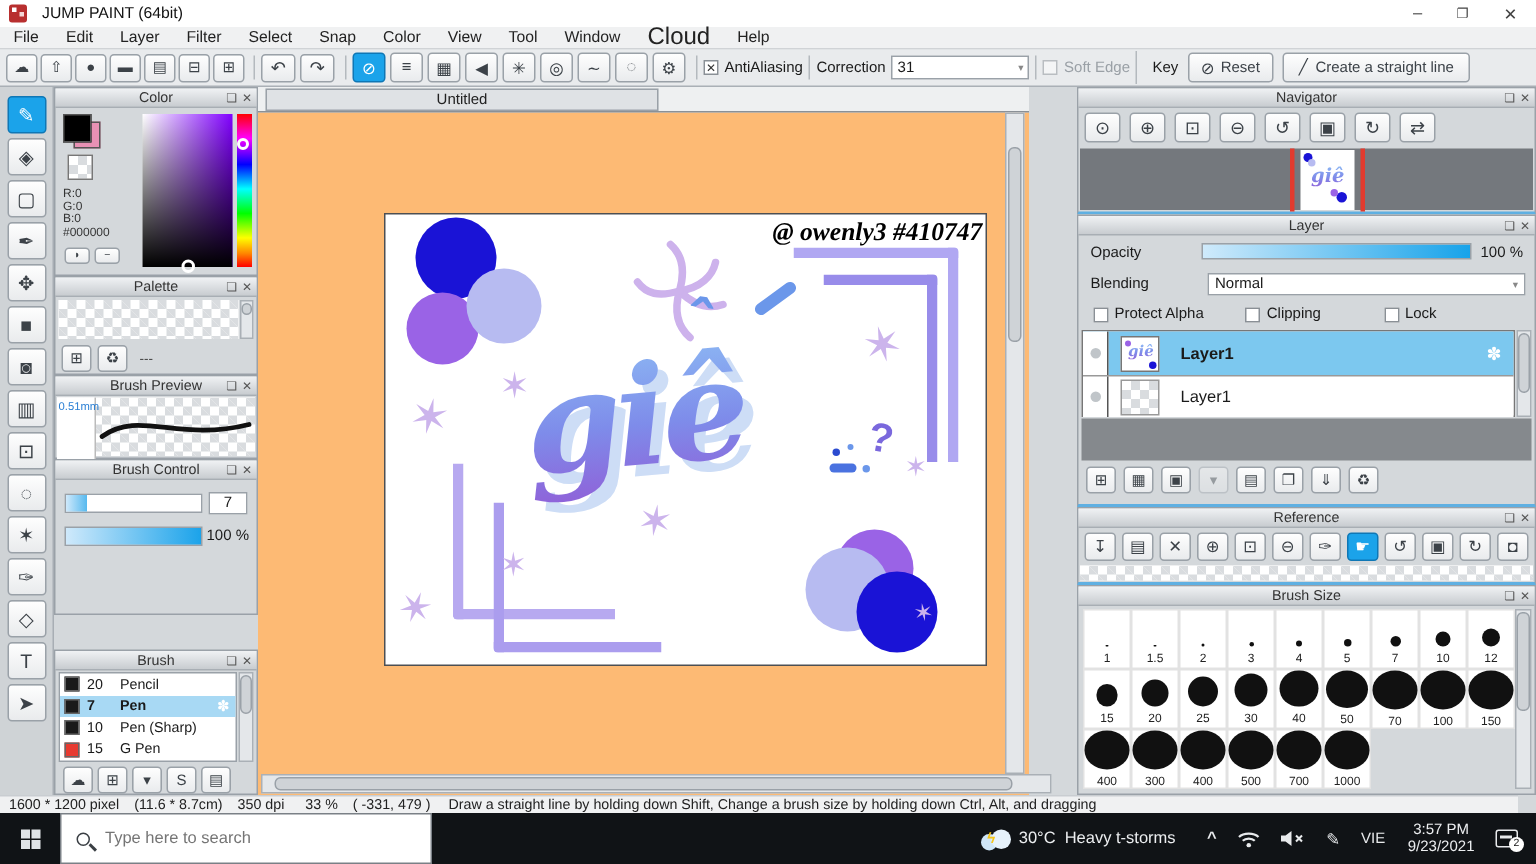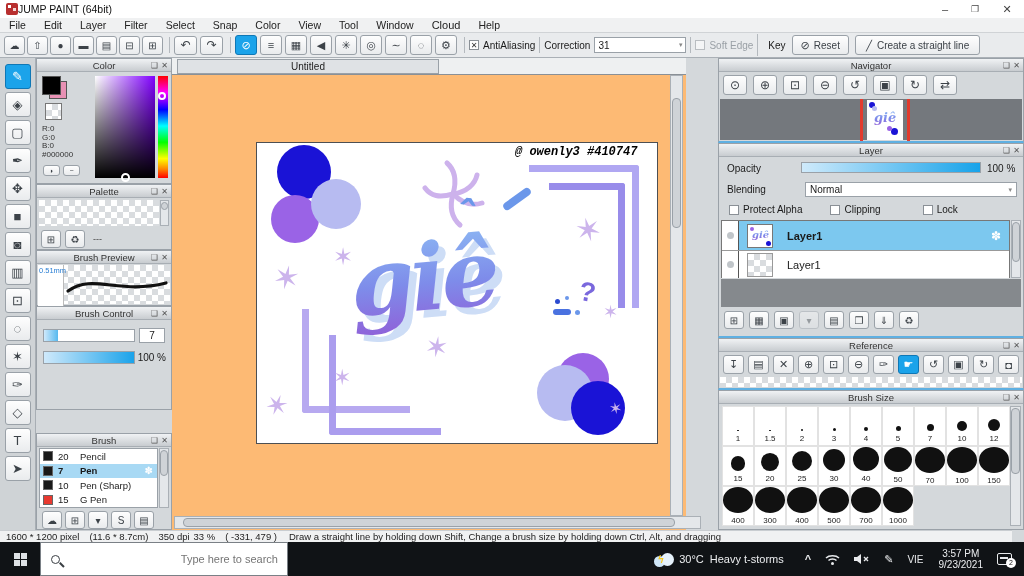--- a/index.html
+++ b/index.html
@@ -34,41 +34,41 @@
 </head>
 <body>
 
 <div id="root">
 
   <div class="abs row" style="left:0;top:0;width:1024px;height:18px;background:#fff">
     <div style="width:12px;height:12px;margin-left:6px;background:#b82f2f;border-radius:2px;position:relative">
       <div style="position:absolute;left:2px;top:2px;width:3px;height:3px;background:#fff"></div>
       <div style="position:absolute;left:7px;top:5px;width:3px;height:3px;background:#f4d6d6"></div>
     </div>
-    <div style="margin-left:0;font-size:10.5px;color:#111">JUMP PAINT (64bit)</div>
+    <div style="margin-left:10px;font-size:10.5px;color:#111">JUMP PAINT (64bit)</div>
     <div style="margin-left:auto" class="row">
       <div style="width:30px;text-align:center;color:#444">–</div>
       <div style="width:30px;text-align:center;color:#444;font-size:9px">❐</div>
       <div style="width:34px;text-align:center;color:#444">✕</div>
     </div>
   </div>
 
   <div class="abs row" style="left:0;top:18px;width:1024px;height:15px;background:#f0f1f2;border-bottom:1px solid #d0d3d6">
 
   <span style="padding:0 9px;font-size:10.5px;color:#222">File</span>
       <span style="padding:0 9px;font-size:10.5px;color:#222">Edit</span>
       <span style="padding:0 9px;font-size:10.5px;color:#222">Layer</span>
       <span style="padding:0 9px;font-size:10.5px;color:#222">Filter</span>
       <span style="padding:0 9px;font-size:10.5px;color:#222">Select</span>
       <span style="padding:0 9px;font-size:10.5px;color:#222">Snap</span>
       <span style="padding:0 9px;font-size:10.5px;color:#222">Color</span>
       <span style="padding:0 9px;font-size:10.5px;color:#222">View</span>
       <span style="padding:0 9px;font-size:10.5px;color:#222">Tool</span>
       <span style="padding:0 9px;font-size:10.5px;color:#222">Window</span>
-      <span style="padding:0 9px;font-size:11px;color:#222">Cloud</span>
+      <span style="padding:0 9px;font-size:16px;color:#222">Cloud</span>
       <span style="padding:0 9px;font-size:10.5px;color:#222">Help</span>
     </div>
 
   <div class="abs row" style="left:0;top:33px;width:1024px;height:25px;background:#e9ebed;border-bottom:1px solid #aab0b6;padding-left:4px">
     <div class="row">
         <div class="btn" style="width:21px;height:19px;margin-right:2px;font-size:10px">☁</div>
         <div class="btn" style="width:21px;height:19px;margin-right:2px;font-size:10px">⇧</div>
         <div class="btn" style="width:21px;height:19px;margin-right:2px;font-size:10px">●</div>
         <div class="btn" style="width:21px;height:19px;margin-right:2px;font-size:10px">▬</div>
         <div class="btn" style="width:21px;height:19px;margin-right:2px;font-size:10px">▤</div>
@@ -243,21 +243,21 @@
     <div class="abs" style="left:85px;top:85px;width:400px;height:300px;background:#fff;box-shadow:0 0 0 1px #4c4f53">
 
       <div class="circle" style="left: 20px; top: 2px; width: 54px; height: 54px; background: rgb(26, 19, 214);"></div>
       <div class="circle" style="left: 14px; top: 52px; width: 48px; height: 48px; background: rgb(154, 99, 230);"></div>
       <div class="circle" style="left: 54px; top: 36px; width: 50px; height: 50px; background: rgb(183, 187, 241);"></div>
 
       <div class="circle" style="left: 300px; top: 210px; width: 52px; height: 52px; background: rgb(154, 99, 230);"></div>
       <div class="circle" style="left: 280px; top: 222px; width: 56px; height: 56px; background: rgb(183, 187, 241);"></div>
       <div class="circle" style="left: 314px; top: 238px; width: 54px; height: 54px; background: rgb(26, 19, 214);"></div>
 
-      <div class="abs" style="left:258px;top:2px;font-family:Liberation Mono, monospace;font-style:italic;font-weight:bold;font-size:12px;color:#000;white-space:nowrap">@ owenly3  #410747</div>
+      <div class="abs" style="left:258px;top:2px;font-family:Liberation Serif, serif;font-style:italic;font-weight:bold;font-size:17px;color:#000;white-space:nowrap">@ owenly3  #410747</div>
 
       <div class="Lshape" style="left:272px;top:22px;width:110px;height:143px;border-top:7px solid #b0a7f2;border-right:7px solid #b0a7f2;border-radius:0 3px 0 0"></div>
       <div class="Lshape" style="left:292px;top:40px;width:76px;height:125px;border-top:7px solid #988cea;border-right:7px solid #988cea;border-radius:0 3px 0 0"></div>
 
       <div class="Lshape" style="left:45px;top:166px;width:108px;height:104px;border-left:7px solid #b7a9f0;border-bottom:7px solid #b7a9f0;border-radius:0 0 0 3px"></div>
       <div class="Lshape" style="left:72px;top:192px;width:112px;height:100px;border-left:7px solid #ab9dee;border-bottom:7px solid #ab9dee;border-radius:0 0 0 3px"></div>
 
       <svg class="abs" style="left:160px;top:15px" width="72" height="72">
         <g stroke="#cdb2ec" stroke-width="5" fill="none" stroke-linecap="round">
           <path d="M36 36 C 40 22, 38 12, 30 5"></path>
@@ -507,39 +507,39 @@
           <div class="thumbbar" style="width:9px;height:66px;margin:1px auto"></div>
         </div>
     </div>
   </div>
 
 
   <div class="abs row" style="left:0;top:530px;width:1012px;height:12px;background:#f0f1f2;border-top:1px solid #c9cdd1;font-size:9.5px;color:#222;padding-left:6px">
     <span>1600 * 1200 pixel</span>
     <span style="margin-left:10px">(11.6 * 8.7cm)</span>
     <span style="margin-left:10px">350 dpi</span>
-    <span style="margin-left:4px">33 %</span>
+    <span style="margin-left:14px">33 %</span>
     <span style="margin-left:10px">( -331, 479 )</span>
     <span style="margin-left:12px">Draw a straight line by holding down Shift, Change a brush size by holding down Ctrl, Alt, and dragging</span>
   </div>
 
   <div class="abs" style="left:0;top:542px;width:1024px;height:34px;background:#101316">
     <div class="tb-cell abs" style="left:0;top:0;width:40px">
       <div style="display:grid;grid-template-columns:6px 6px;grid-gap:1px">
         <div style="width:6px;height:6px;background:#dfe3e6"></div>
           <div style="width:6px;height:6px;background:#dfe3e6"></div>
           <div style="width:6px;height:6px;background:#dfe3e6"></div>
           <div style="width:6px;height:6px;background:#dfe3e6"></div>
       </div>
     </div>
     <div class="abs row" style="left:40px;top:0;width:248px;height:34px;background:#fff;border:1px solid #7a8086;padding-left:10px">
       <div style="width:9px;height:9px;border:1.6px solid #3a3f44;border-radius:50%;position:relative">
         <div style="position:absolute;left:7px;top:8px;width:6px;height:1.6px;background:#3a3f44;transform:rotate(45deg)"></div>
       </div>
-      <input style="border: 0px; font-size: 11px; margin-left: 28px; width: 190px; color: rgb(34, 34, 34); background: transparent; text-align: right;" placeholder="Type here to search">
+      <input style="border: 0px; font-size: 11px; margin-left: 10px; width: 190px; color: rgb(34, 34, 34); background: transparent;" placeholder="Type here to search">
     </div>
 
     <div class="abs row" style="right:0;top:0;height:34px">
       <div style="position:relative;width:20px;height:15px;margin-right:5px">
         <div style="position:absolute;left:0;top:4px;width:11px;height:11px;background:#cfe6f7;border-radius:50%"></div>
         <div style="position:absolute;left:7px;top:1px;width:13px;height:13px;background:#e6f2fb;border-radius:50%"></div>
         <span style="position:absolute;left:4px;top:2px;color:#f5c518;font-size:10px;font-weight:bold">ϟ</span>
       </div>
       <span style="color:#eceef0;font-size:11px;margin-right:6px">30°C</span>
       <span style="color:#eceef0;font-size:11px;margin-right:14px">Heavy t-storms</span>

